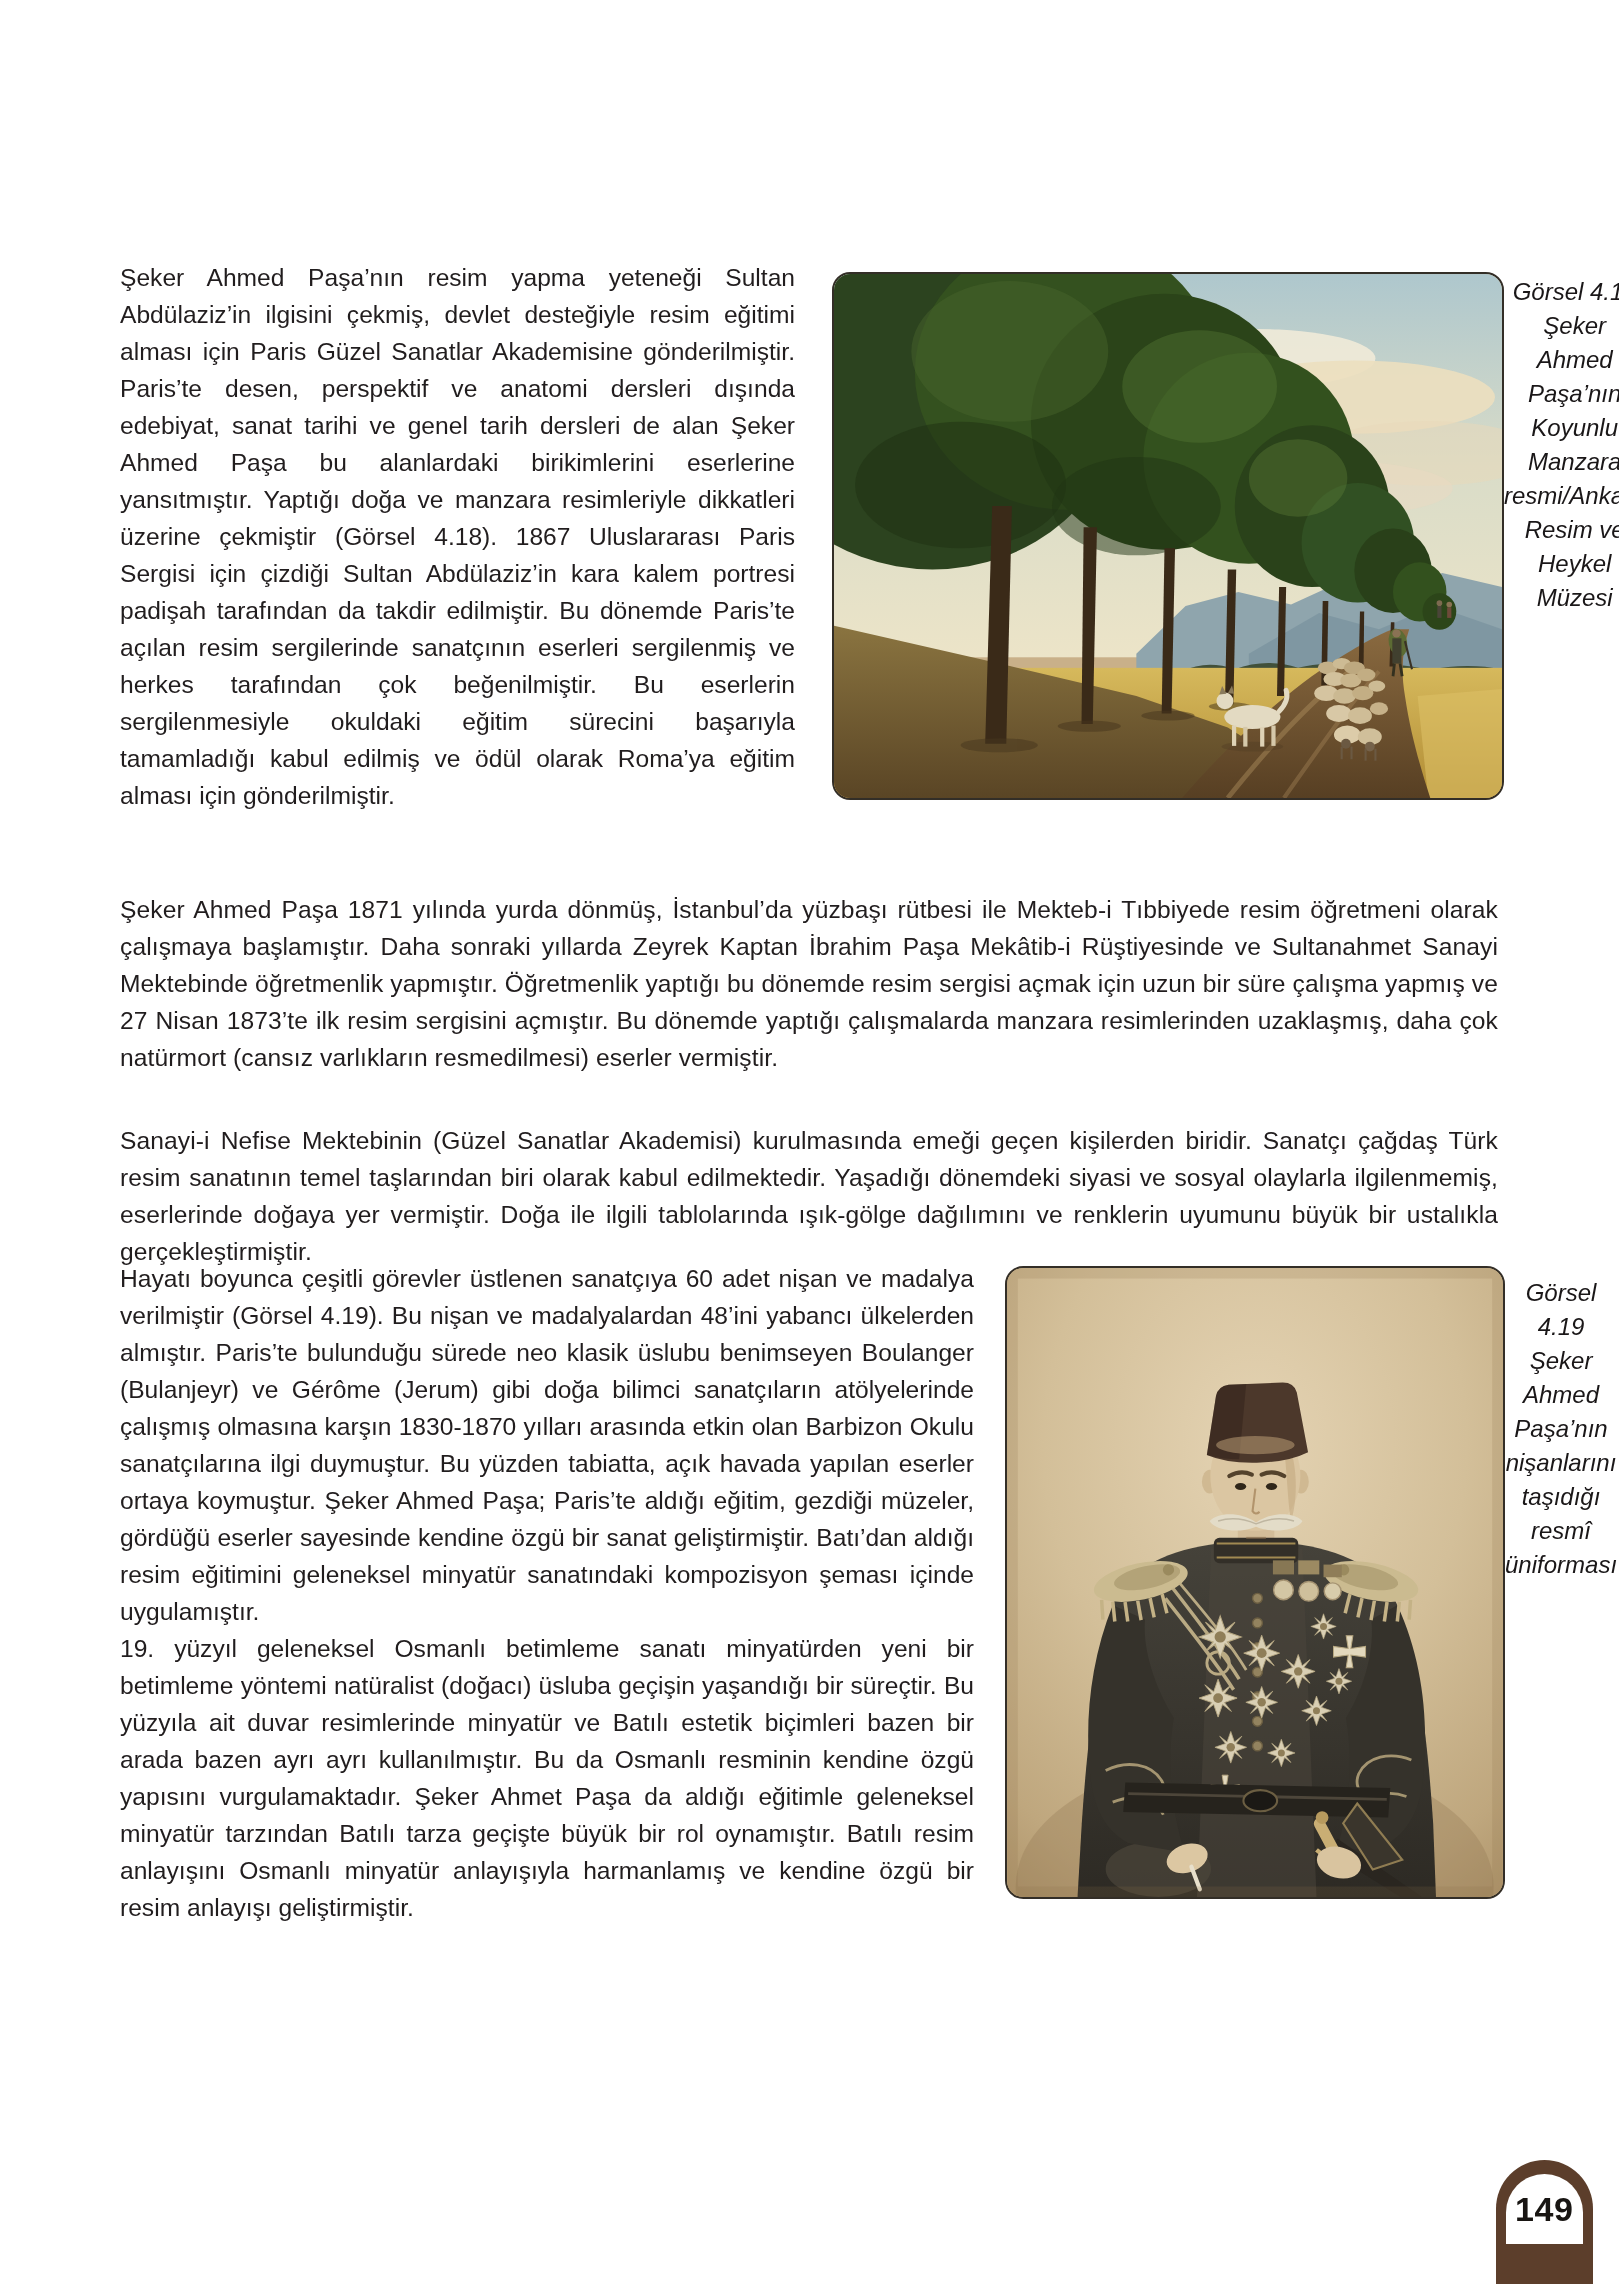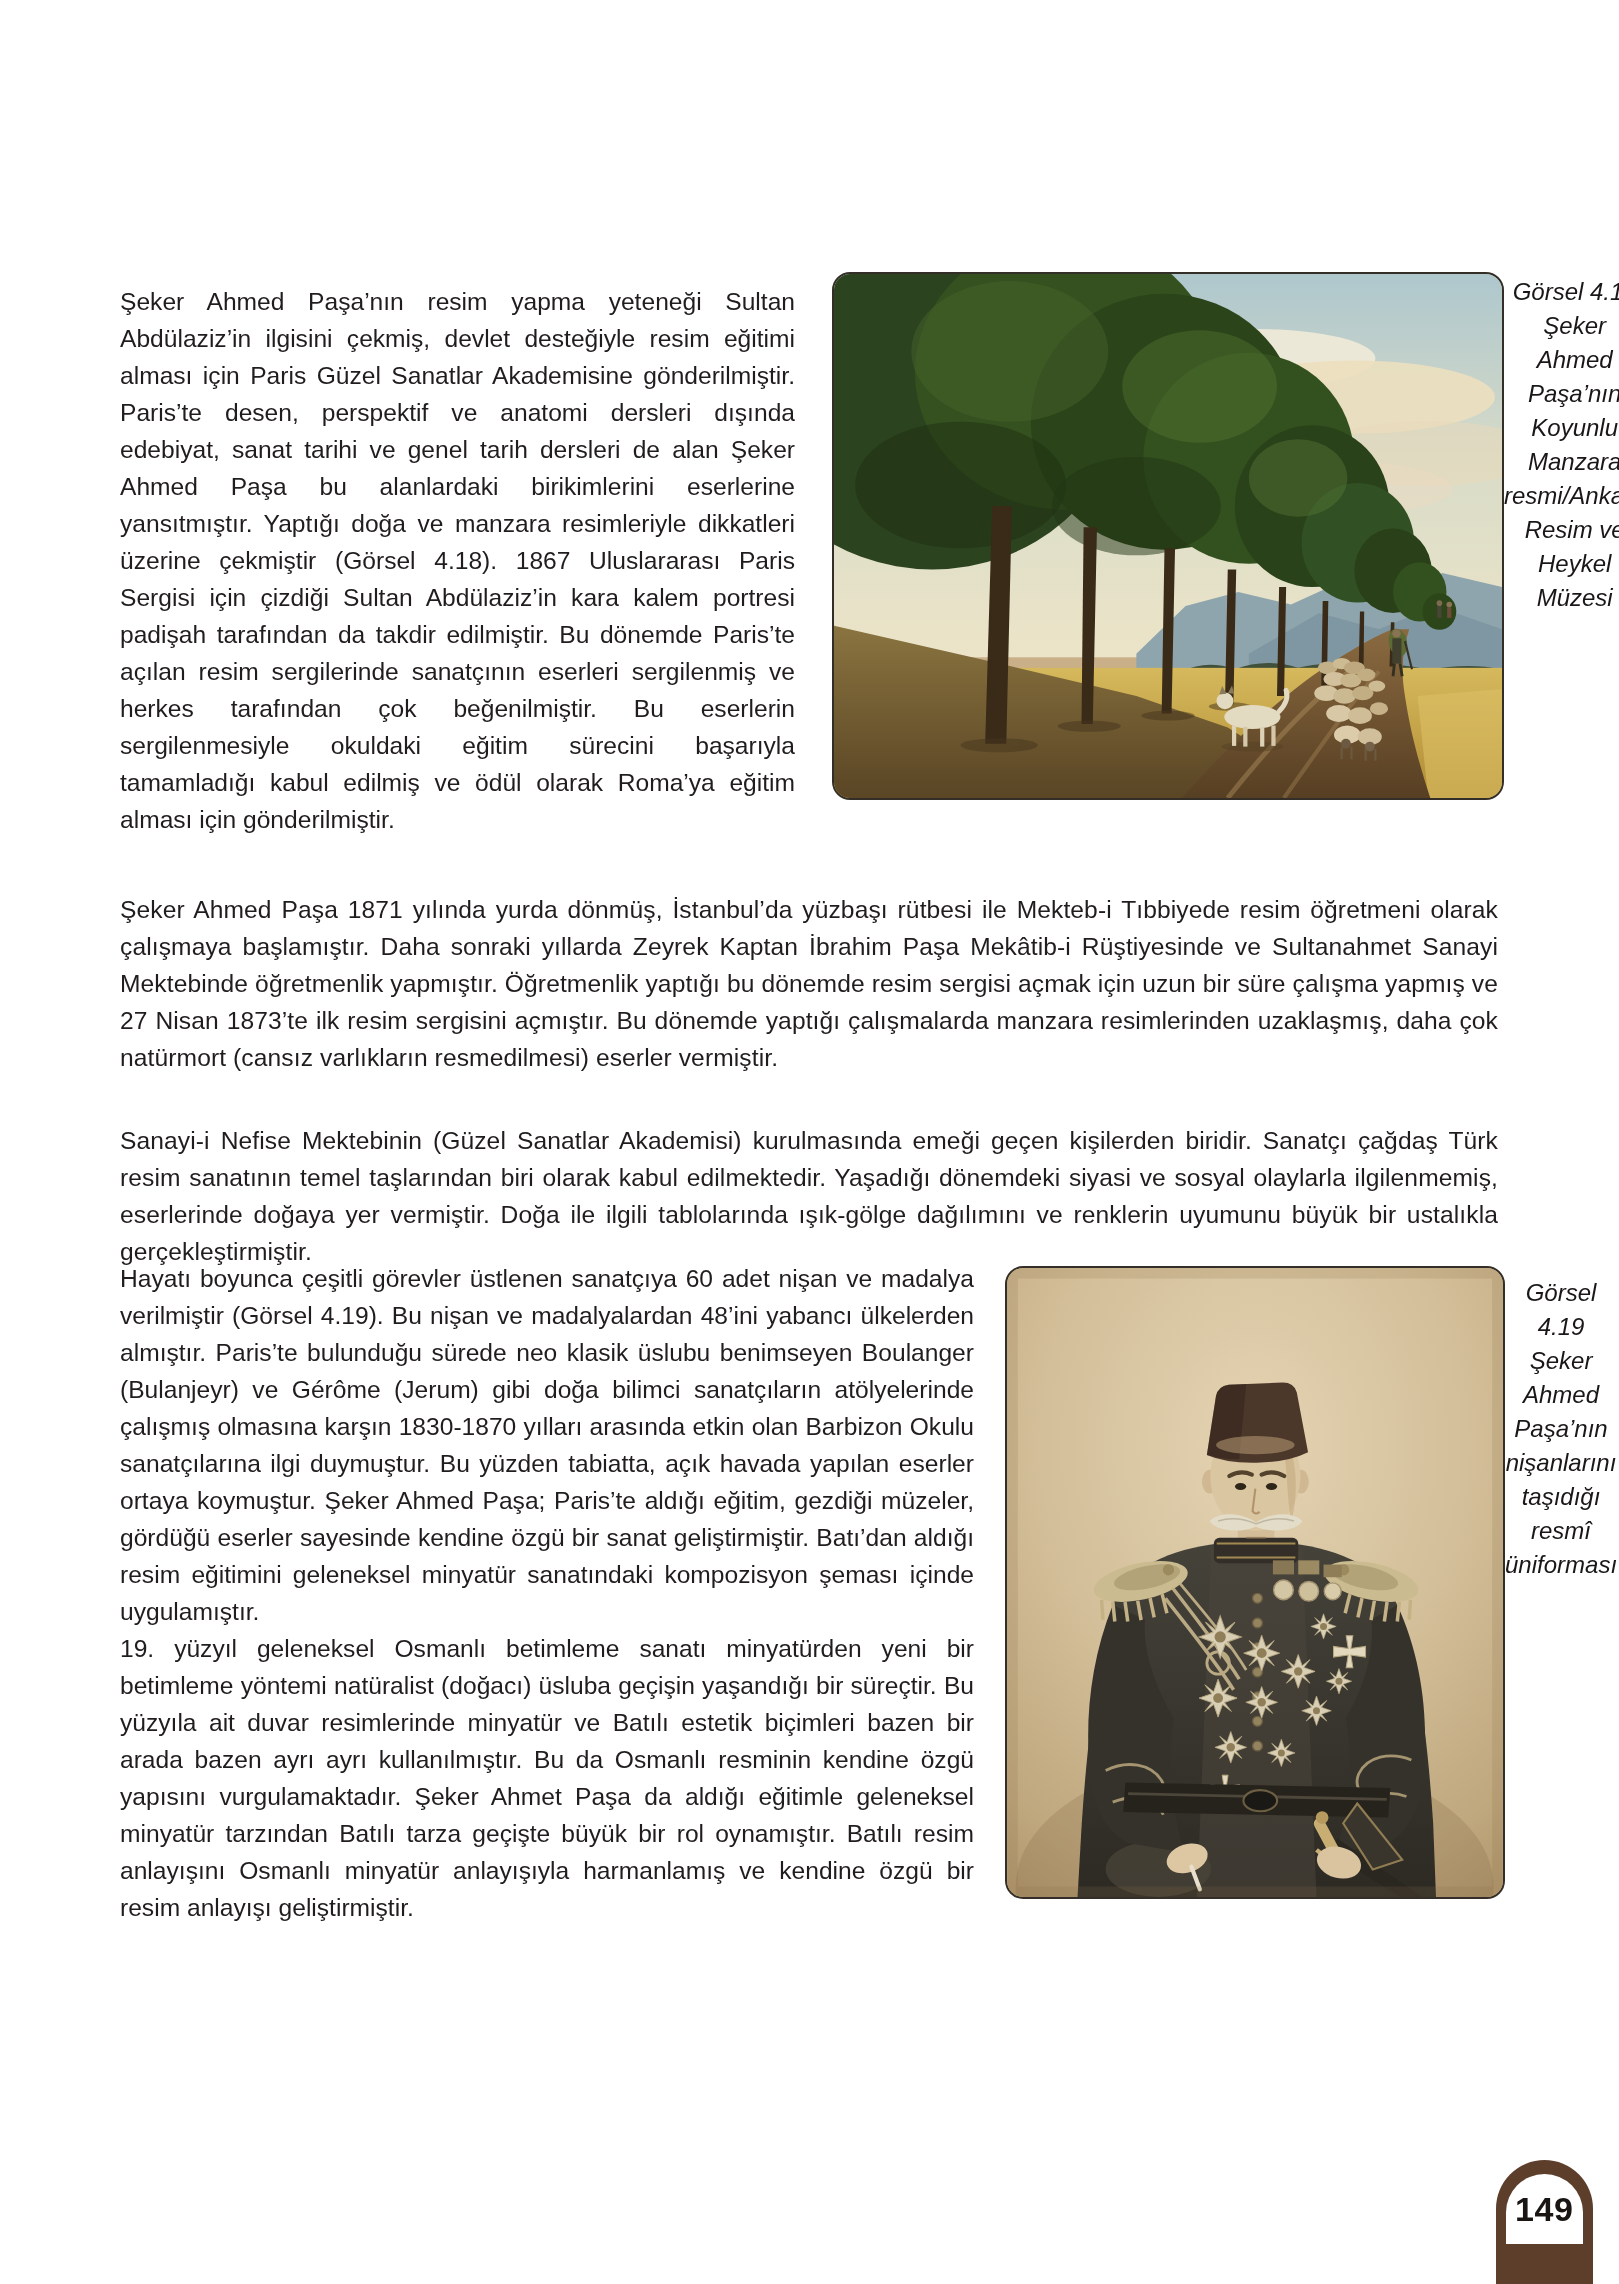--- a/index.html
+++ b/index.html
@@ -3,21 +3,21 @@
 <meta charset="utf-8">
 <style>
   html,body{margin:0;padding:0;background:#ffffff;}
   .page{position:relative;width:1620px;height:2284px;background:#ffffff;overflow:hidden;
         font-family:"Liberation Sans",sans-serif;color:#211d1e;}
   .body-text{position:absolute;left:120px;width:1378px;margin:0;font-size:24.6px;line-height:37px;
         text-align:justify;letter-spacing:0.1px;color:#211d1e;}
   .row{position:absolute;left:120px;width:1378px;display:flex;}
   .row .coltext{font-size:24.6px;line-height:37px;text-align:justify;margin:0;color:#211d1e;}
   .row1{top:259px;gap:31px;}
-  .row1 .coltext{width:675px;flex:none;margin-top:24px;}
+  .row1 .coltext{width:675px;flex:none;}
   .fig{flex:none;margin:6px;display:flex;flex-direction:row;}
   .img-frame{border:2.1px solid #332e27;border-radius:18.3px;overflow:hidden;background:#c9b089;flex:none;}
   .fig1{width:672px;}
   .fig1 .img-frame{width:668px;height:524px;margin-top:7px;}
   .fig2{width:500px;}
   .fig2 .img-frame{width:496px;height:629px;}
   .caption{font-style:italic;font-size:24px;line-height:34px;text-align:center;margin:9.8px 0 0 0;color:#1a1718;}
   .p1{top:169px;}
   .p3{top:891px;}
   .p4{top:1098px;margin-top:24px;}

